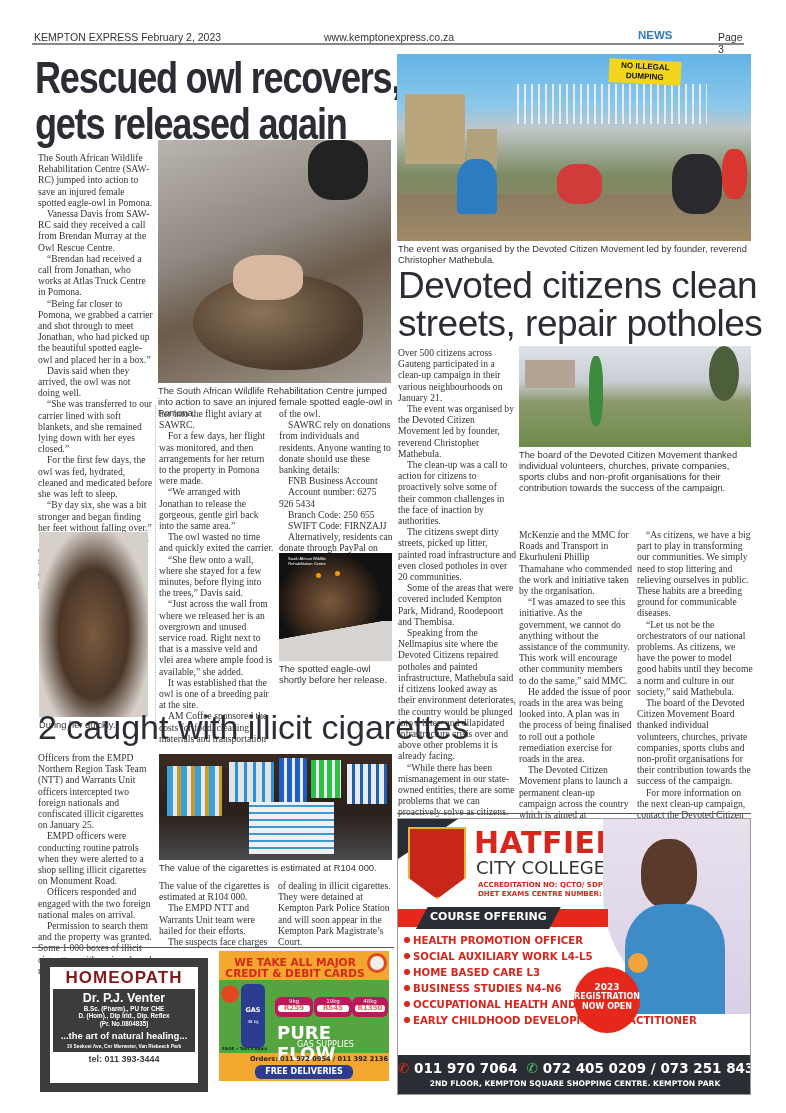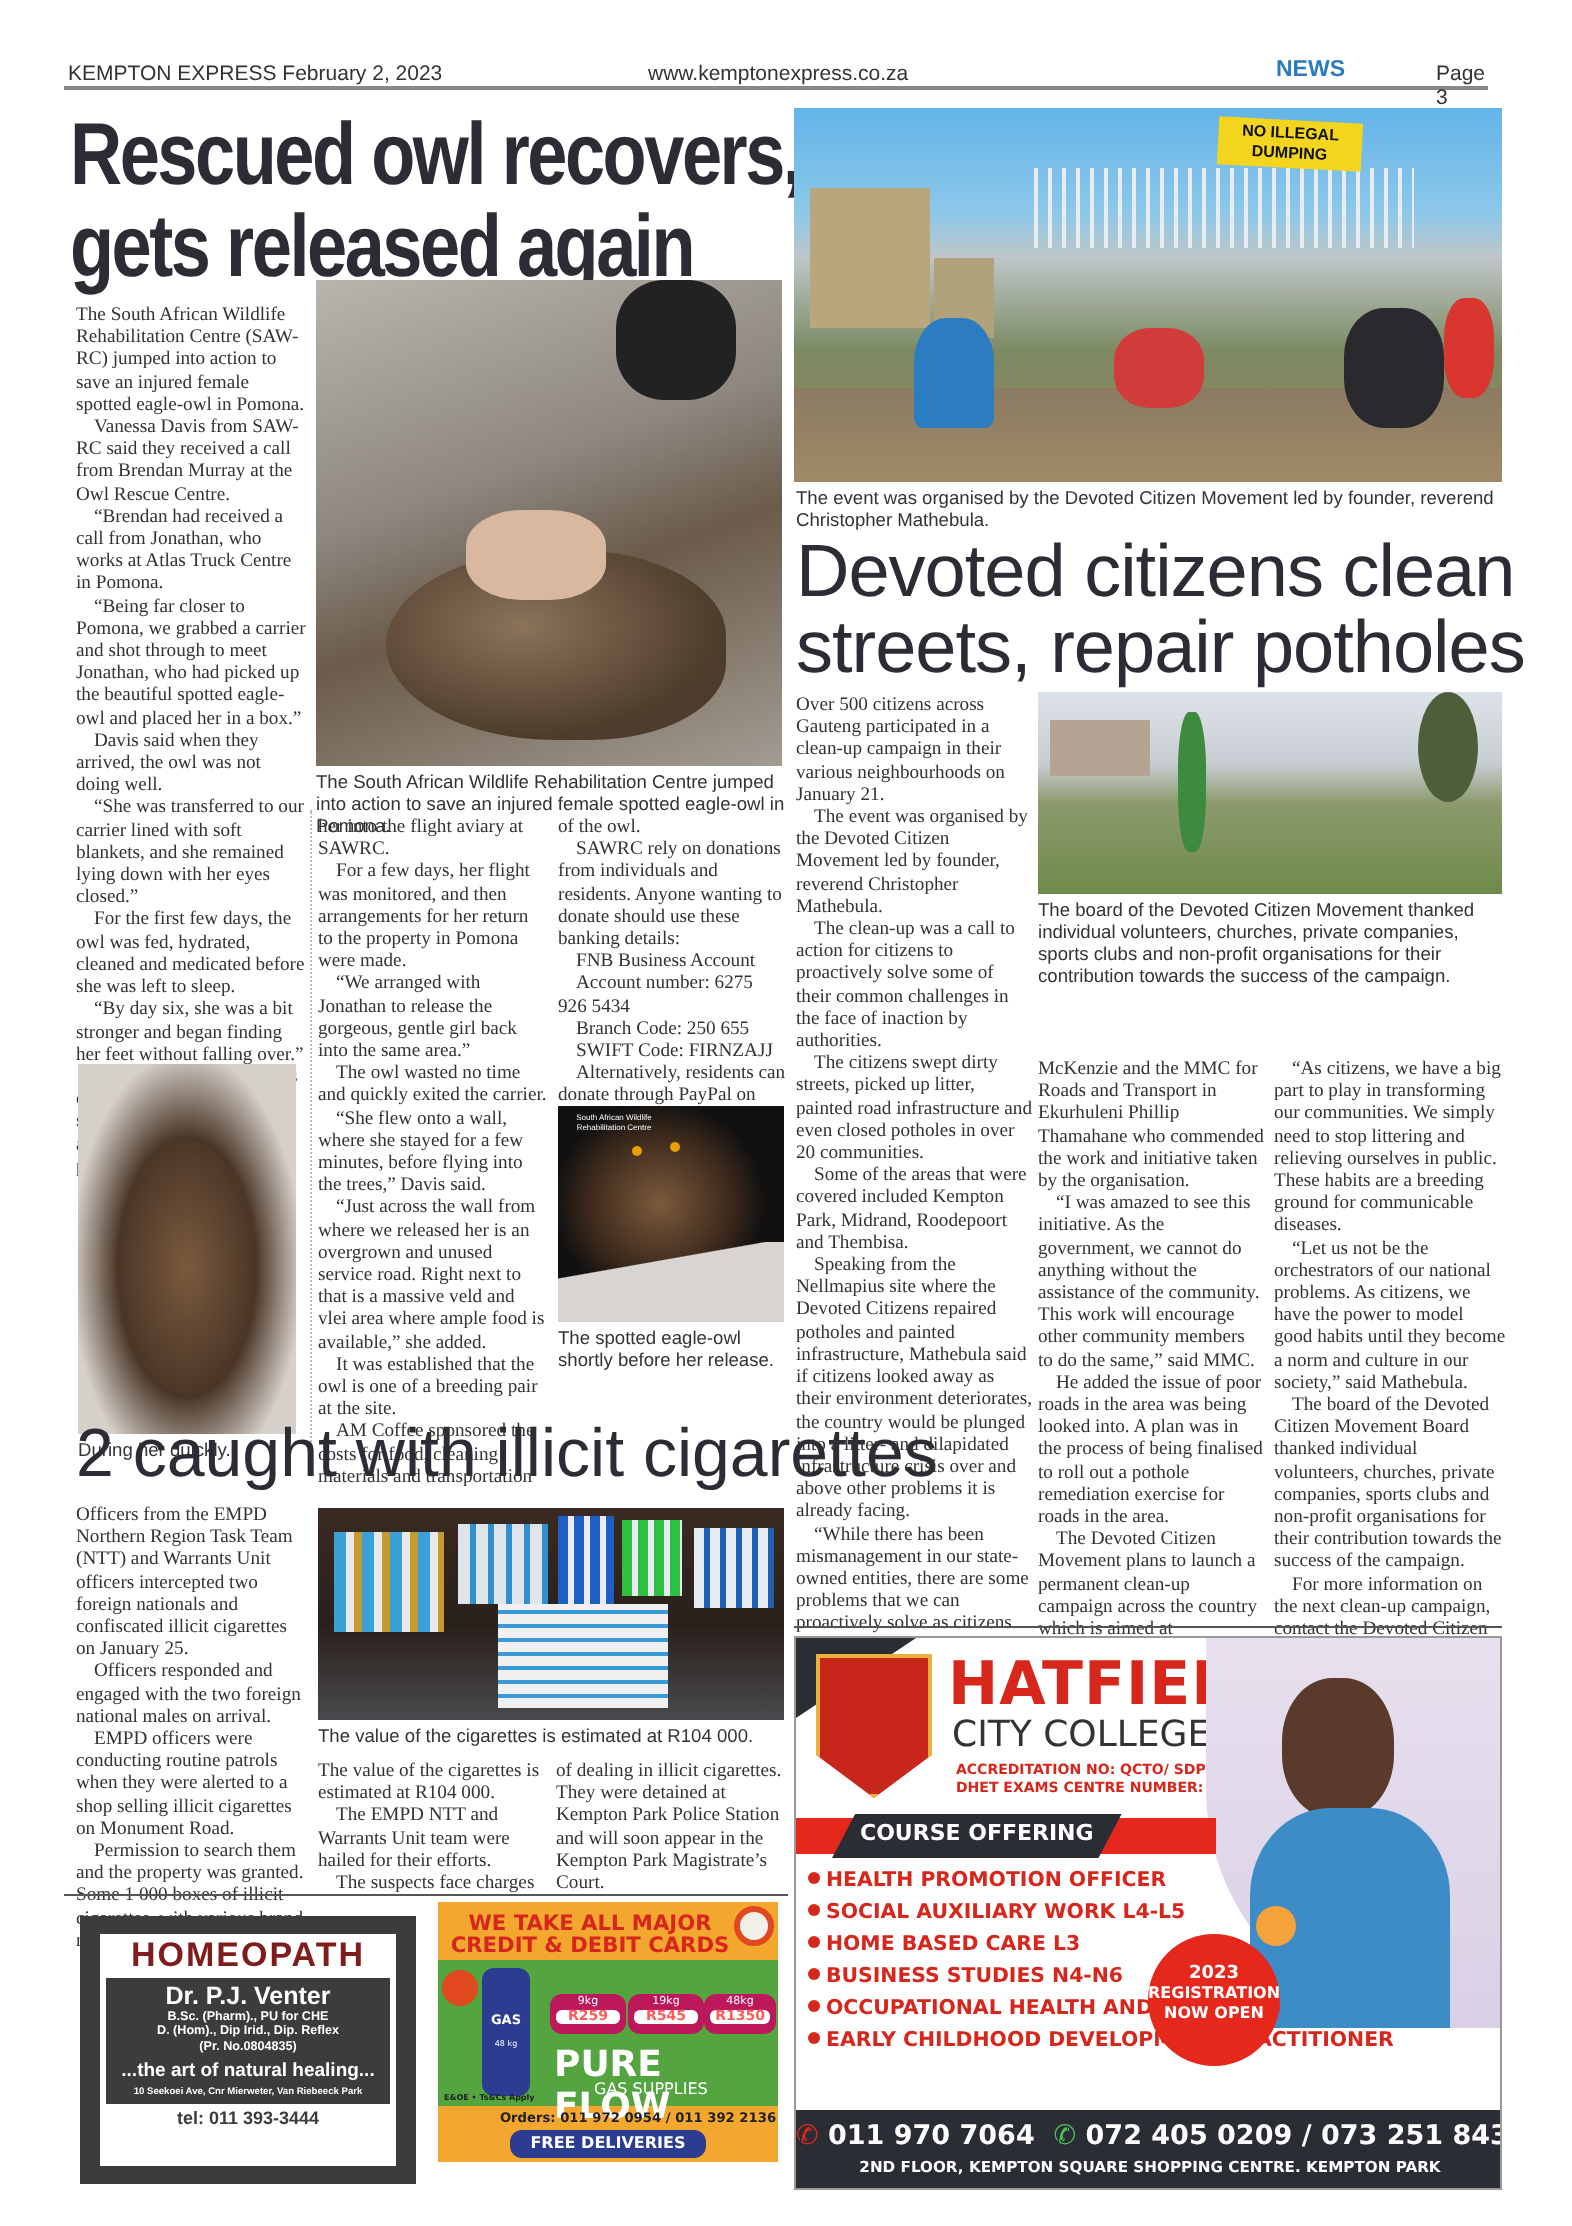--- a/index.html
+++ b/index.html
@@ -121,22 +121,22 @@
   <div class="abs" style="left:3px;top:3px;width:50px;font-family:'Liberation Sans',sans-serif;font-size:4px;line-height:5px;color:#fff;text-align:center">South African Wildlife Rehabilitation Centre</div>
   <div class="abs" style="left:37px;top:20px;width:5px;height:5px;border-radius:50%;background:#e8a000"></div>
   <div class="abs" style="left:56px;top:18px;width:5px;height:5px;border-radius:50%;background:#e8a000"></div>
 </div>
 <div class="abs cap" style="left:279px;top:664px;width:115px">The spotted eagle-owl shortly before her release.</div>
 
 <div class="abs h3" style="left:38px;top:708px">2 caught with illicit cigarettes</div>
 
 <div class="abs body" style="left:38px;top:752px;width:115px">
   <p class="ni">Officers from the EMPD Northern Region Task Team (NTT) and Warrants Unit officers intercepted two foreign nationals and confiscated illicit cigarettes on January 25.</p>
+  <p>EMPD officers were conducting routine patrols when they were alerted to a shop selling illicit cigarettes on Monument Road.</p>
   <p>Officers responded and engaged with the two foreign national males on arrival.</p>
-  <p>EMPD officers were conducting routine patrols when they were alerted to a shop selling illicit cigarettes on Monument Road.</p>
   <p>Permission to search them and the property was granted. Some 1 000 boxes of illicit cigarettes, with various brand names, were discovered.</p>
 </div>
 
 <div class="abs img" style="left:159px;top:754px;width:233px;height:106px;background:linear-gradient(180deg,#3a2a22 0%,#2a201b 55%,#4a4a4e 100%)">
   <div class="abs" style="left:8px;top:12px;width:55px;height:50px;background:repeating-linear-gradient(90deg,#3aa0d8 0 6px,#e8e8ea 6px 10px,#c59a2e 10px 14px)"></div>
   <div class="abs" style="left:70px;top:8px;width:45px;height:40px;background:repeating-linear-gradient(90deg,#dfe4ea 0 6px,#2f8fd0 6px 9px)"></div>
   <div class="abs" style="left:120px;top:4px;width:28px;height:44px;background:repeating-linear-gradient(90deg,#1f5fc4 0 5px,#e6ecf2 5px 8px)"></div>
   <div class="abs" style="left:152px;top:6px;width:30px;height:38px;background:repeating-linear-gradient(90deg,#2ec040 0 5px,#e6ecf2 5px 8px)"></div>
   <div class="abs" style="left:188px;top:10px;width:40px;height:40px;background:repeating-linear-gradient(90deg,#e6ecf2 0 5px,#2060b0 5px 8px)"></div>
   <div class="abs" style="left:90px;top:48px;width:85px;height:52px;background:repeating-linear-gradient(0deg,#f0f0f2 0 5px,#3a9ad6 5px 7px)"></div>

